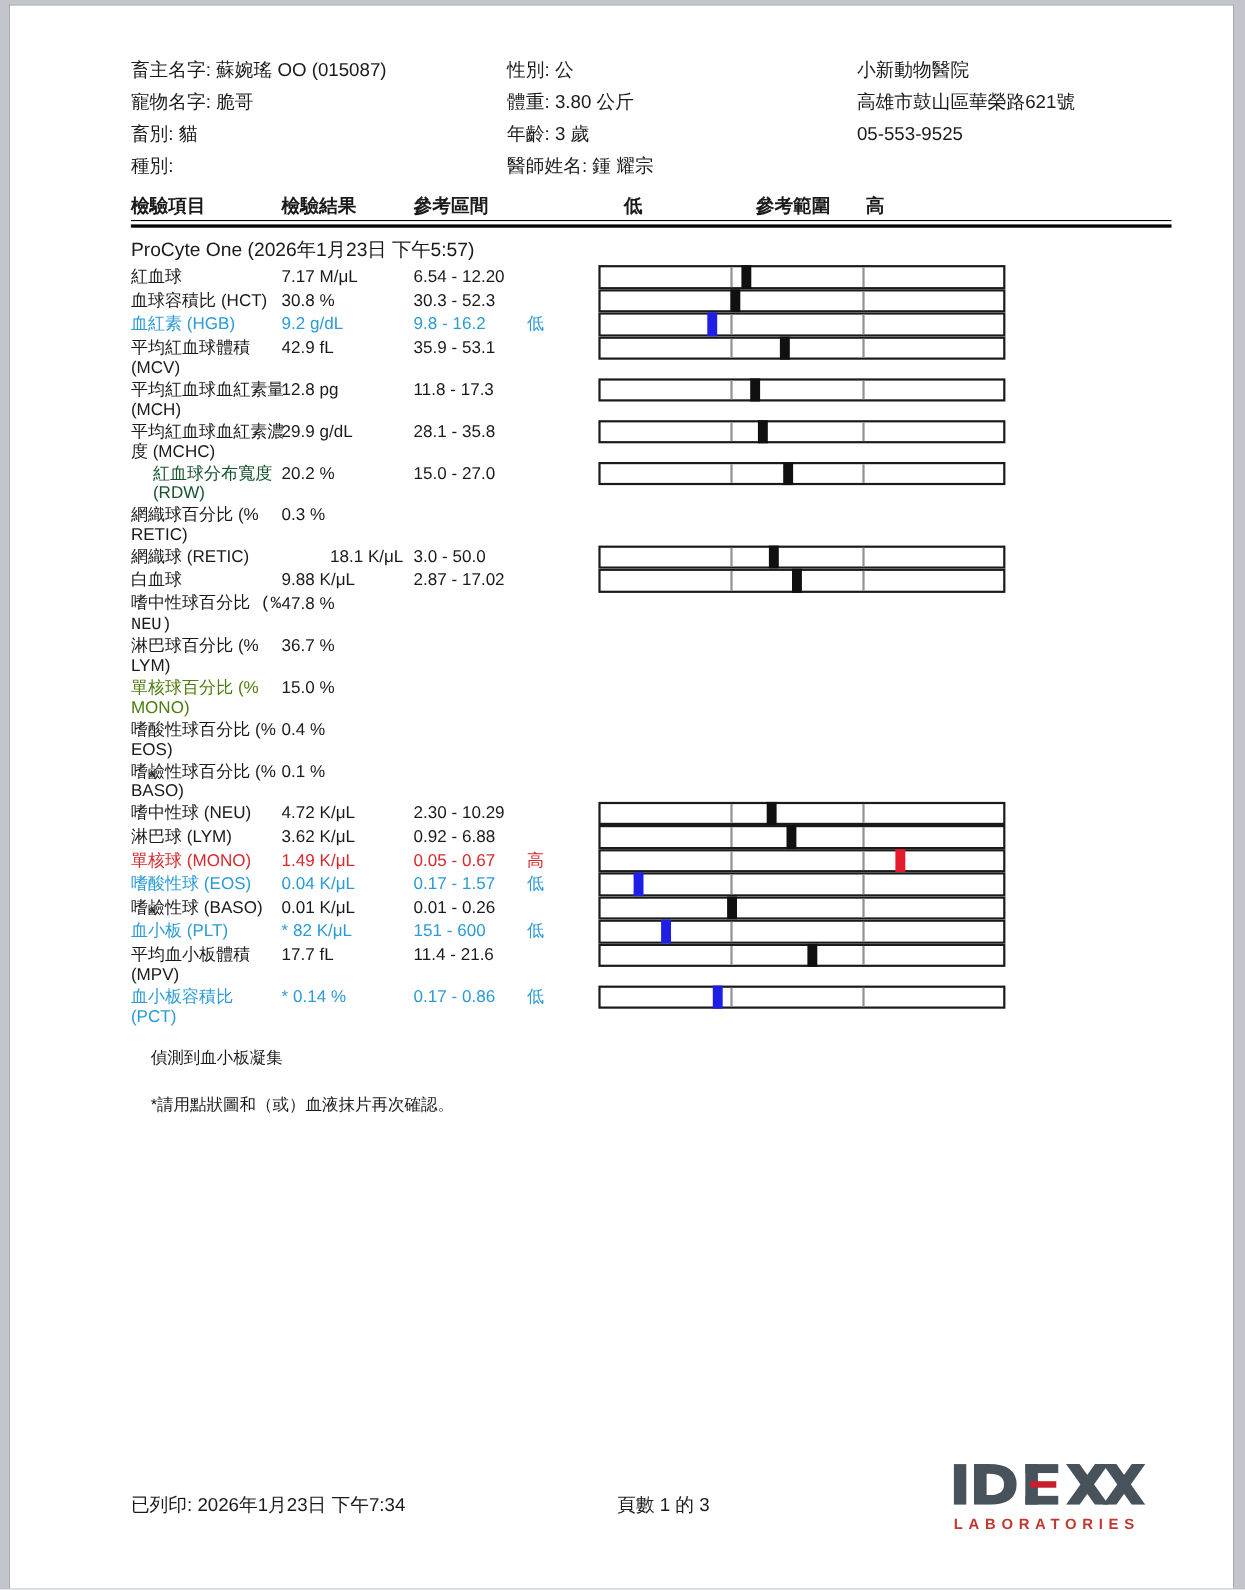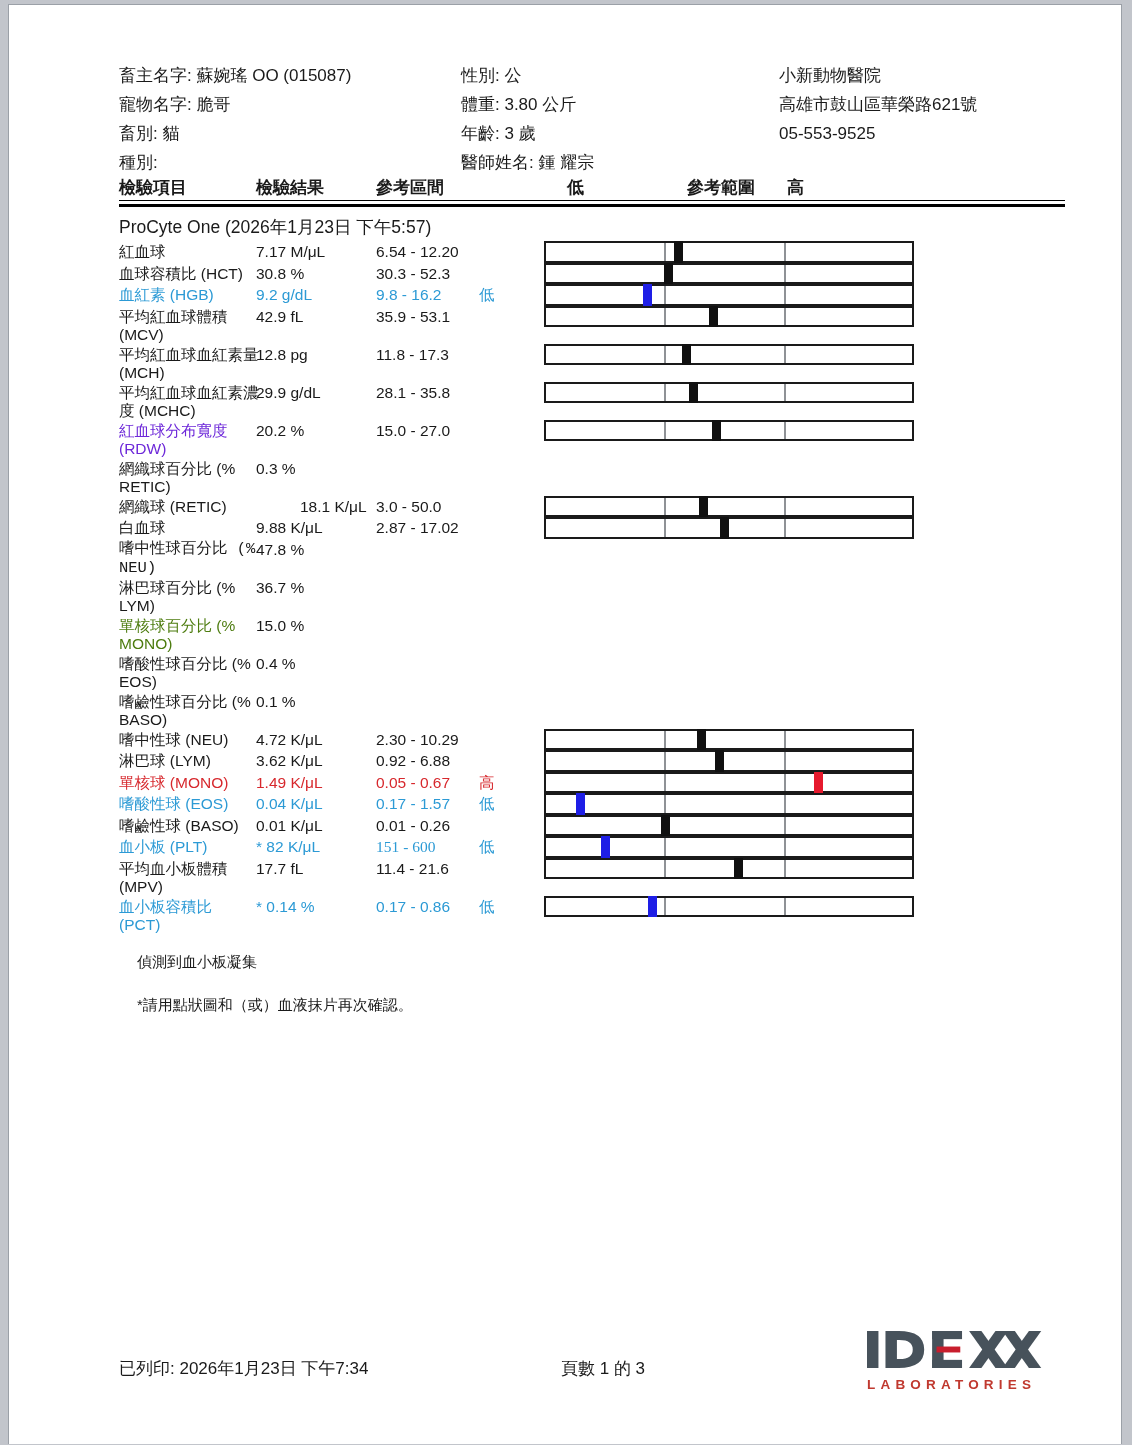--- a/index.html
+++ b/index.html
@@ -16,21 +16,21 @@
     width:1114px;height:1440px;
     background:#ffffff;
     border:1px solid #9ba0a7;
     border-bottom:none;
     box-sizing:border-box;
     overflow:hidden;
   }
   .content{position:absolute;left:110px;top:0;width:946px;}
   
   .hdr{position:relative;margin-top:44px;height:118px;}
-  .hdr-col{position:absolute;top:12px;}
+  .hdr-col{position:absolute;top:0;}
   .hdr-col div{line-height:29px;font-size:17px;white-space:nowrap;}
   .hdr-col1{left:0;}
   .hdr-col2{left:342px;}
   .hdr-col3{left:660px;}
   
   .thead{position:relative;margin-top:10px;height:22px;font-weight:bold;font-size:17px;}
   .thead span{position:absolute;top:0;line-height:22px;white-space:nowrap;}
   .rule{height:3px;border-top:1px solid #000;border-bottom:3px solid #000;margin-top:1px;}
   .section-title{margin-top:9px;font-size:17.5px;line-height:22px;height:22px;white-space:nowrap;}
   
@@ -164,21 +164,21 @@
           </div>
           <div class="cell c-result" style="color: rgb(26, 26, 26);">29.9 g/dL</div>
           <div class="cell c-range" style="color: rgb(26, 26, 26);">28.1 - 35.8</div>
           <div class="bar">
             <span class="vdiv" style="left: 118.316px;"></span>
             <span class="vdiv" style="left: 237.632px;"></span>
             <span class="marker" style="left: 142.632px; background: rgb(16, 16, 16);"></span>
           </div>
         </div>
         <div class="row">
-          <div style="color: #6d28d9;">
+          <div style="color: #14532d; margin-left: 20px;">
             <div class="nline1">紅血球分布寬度</div>
             <div class="nline2">(RDW)</div>
           </div>
           <div class="cell c-result" style="color: rgb(26, 26, 26);">20.2 %</div>
           <div class="cell c-range" style="color: rgb(26, 26, 26);">15.0 - 27.0</div>
           <div class="bar">
             <span class="vdiv" style="left: 118.316px;"></span>
             <span class="vdiv" style="left: 237.632px;"></span>
             <span class="marker" style="left: 166.422px; background: rgb(16, 16, 16);"></span>
           </div>
@@ -309,21 +309,21 @@
             <span class="vdiv" style="left: 118.316px;"></span>
             <span class="vdiv" style="left: 237.632px;"></span>
             <span class="marker" style="left: 114.816px; background: rgb(16, 16, 16);"></span>
           </div>
         </div>
         <div class="row">
           <div style="color: rgb(44, 154, 213);">
             <div class="nline1">血小板 (PLT)</div>
           </div>
           <div class="cell c-result" style="color: rgb(44, 154, 213);">* 82 K/μL</div>
-          <div class="cell c-range" style="color: rgb(44, 154, 213); font-family: Liberation Serif, serif;">151 - 600</div>
+          <div class="cell c-range" style="color: rgb(44, 154, 213);">151 - 600</div>
           <div class="cell c-flag" style="color: rgb(44, 154, 213);">低</div>
           <div class="bar">
             <span class="vdiv" style="left: 118.316px;"></span>
             <span class="vdiv" style="left: 237.632px;"></span>
             <span class="marker" style="left: 54.792px; background: rgb(30, 30, 230);"></span>
           </div>
         </div>
         <div class="row">
           <div style="color: rgb(26, 26, 26);">
             <div class="nline1">平均血小板體積</div>

